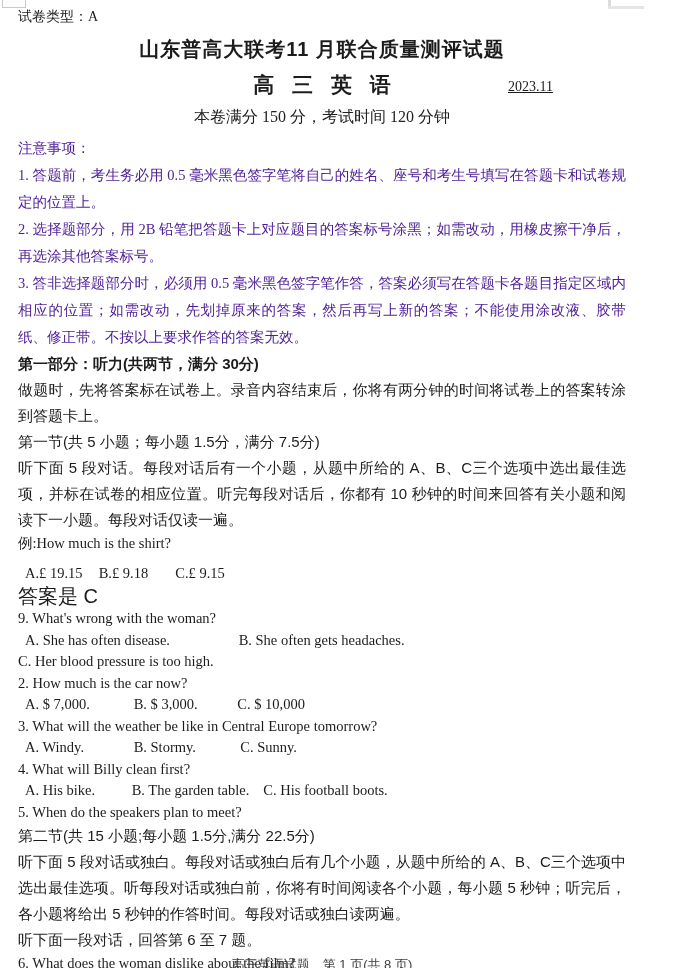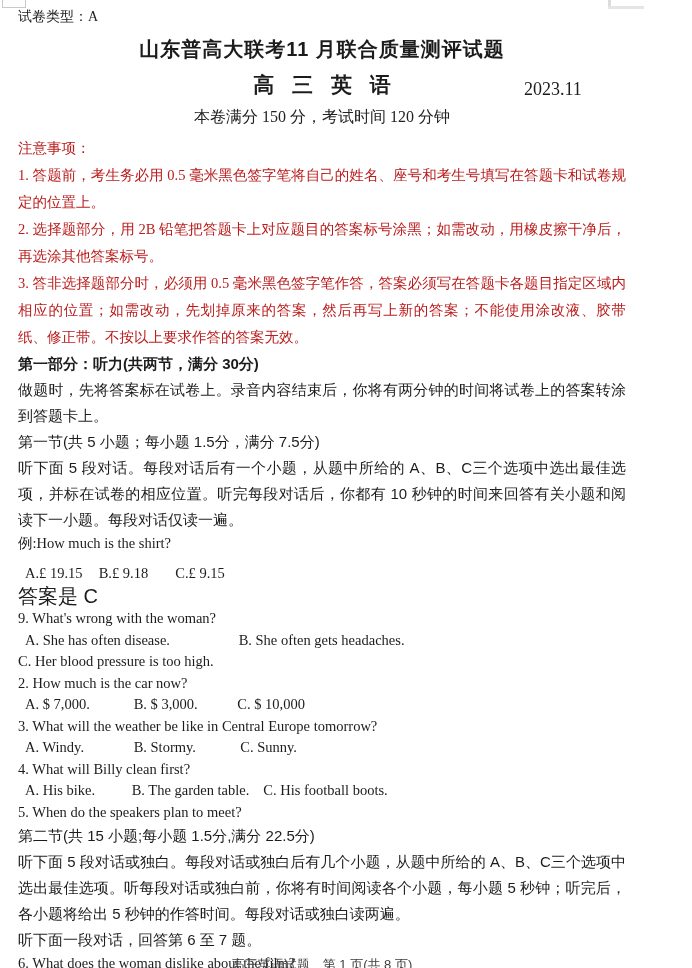--- a/index.html
+++ b/index.html
@@ -25,24 +25,24 @@
     font-family:"Liberation Sans","DejaVu Sans",sans-serif;
     font-weight:bold;font-size:20px;line-height:24px;letter-spacing:1px;
   }
   .t-subjrow{position:relative;margin-top:9px;height:30px;}
   .t-subject{
     display:block;text-align:center;
     font-family:"Liberation Sans","DejaVu Sans",sans-serif;
     font-weight:bold;font-size:21px;line-height:30px;
     letter-spacing:0.85em;margin-right:-0.85em;
   }
-  .t-date{position:absolute;left:506px;top:9px;font-size:18px;}
+  .t-date{position:absolute;left:490px;top:9px;font-size:14px;text-decoration:underline;}
   .t-examinfo{margin-top:7px;text-align:center;font-size:16px;color:#222;}
 
-  .notes{margin-top:7px;font-size:14.5px;line-height:27px;text-align:justify;color:#b91c1c;}
+  .notes{margin-top:7px;font-size:14.5px;line-height:27px;text-align:justify;color:#4c1d95;}
   .notes p{margin:0;}
 
   .cn{font-family:"Liberation Sans","DejaVu Sans",sans-serif;font-size:15px;line-height:26px;text-align:justify;}
   .cn p{margin:0;}
   .cn-bold{font-weight:600;}
 
   .en{font-size:14.5px;line-height:21.5px;}
   .en p{margin:0;}
   .answer-line{font-family:"Liberation Sans","DejaVu Sans",sans-serif;font-size:20px;line-height:24px;}
 

